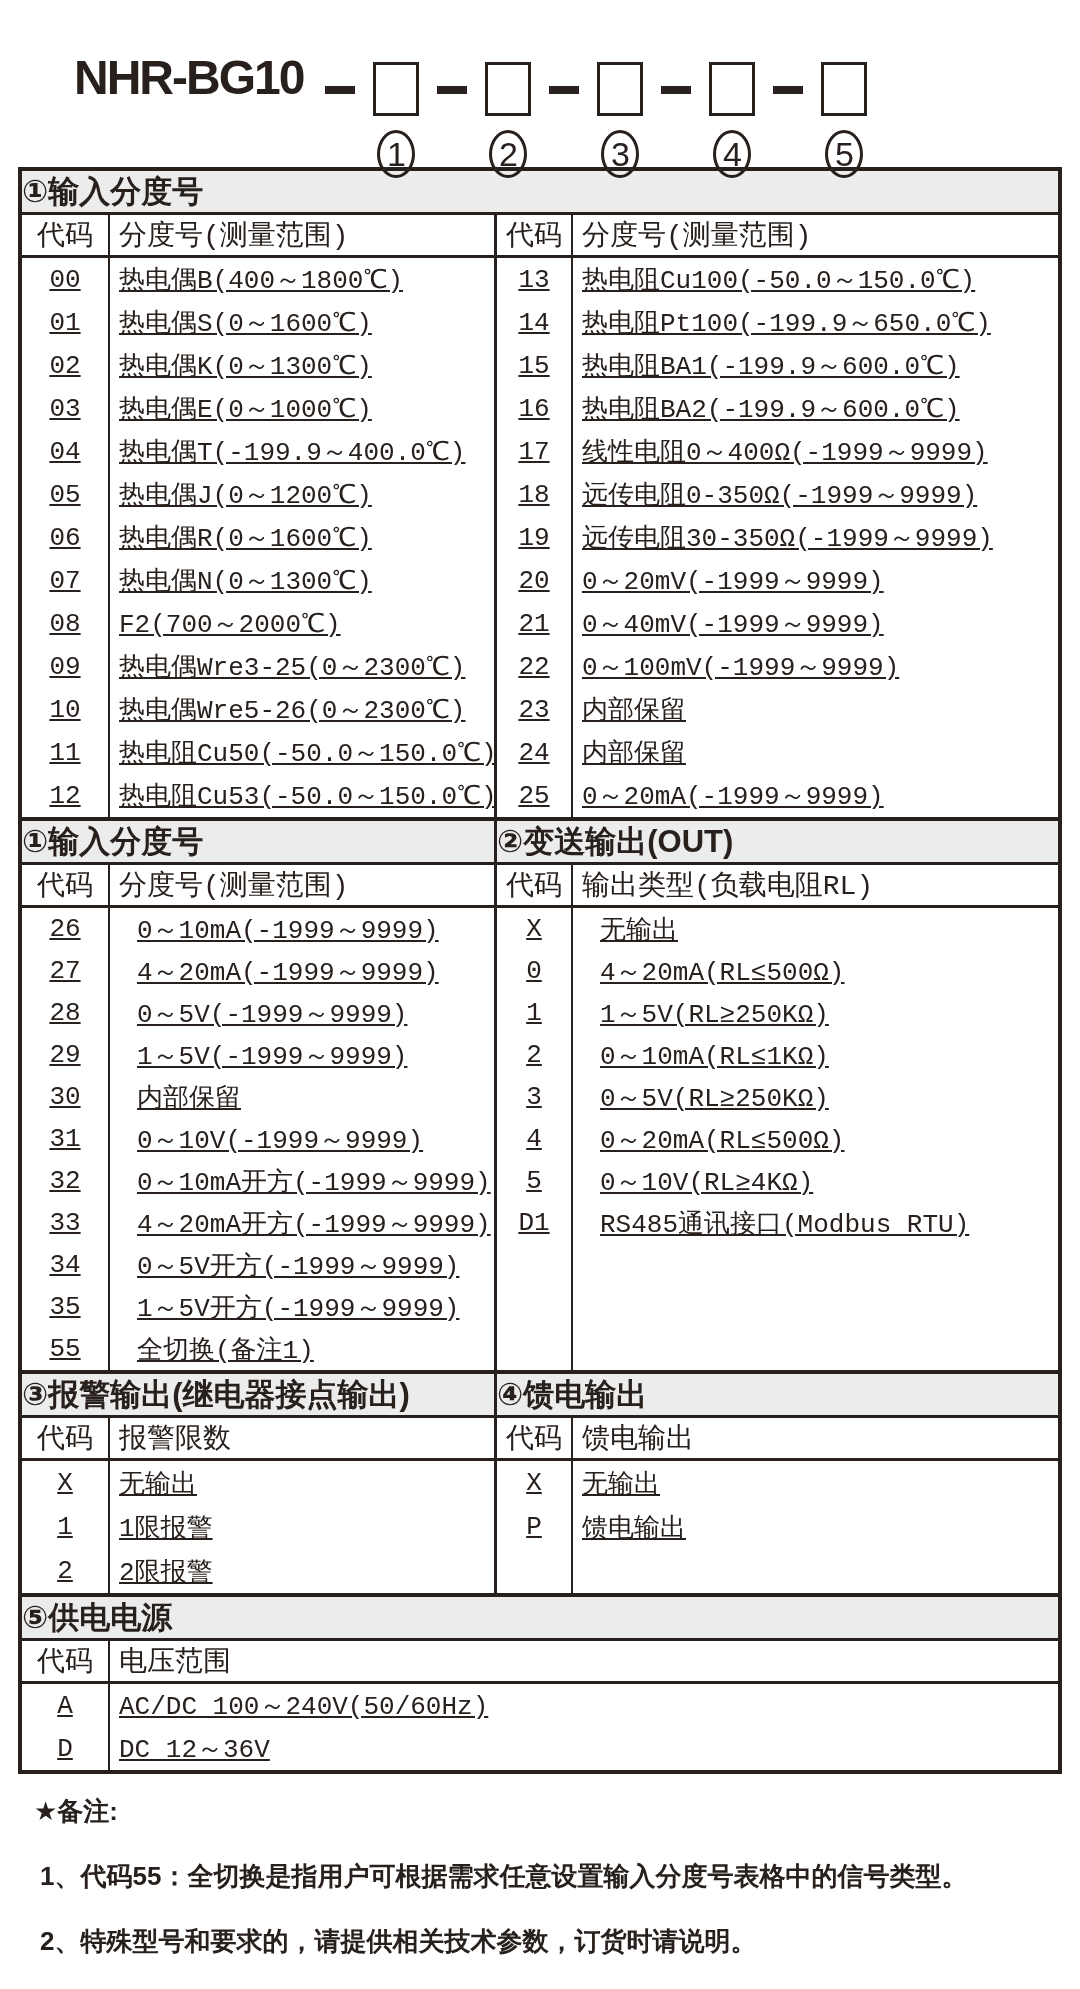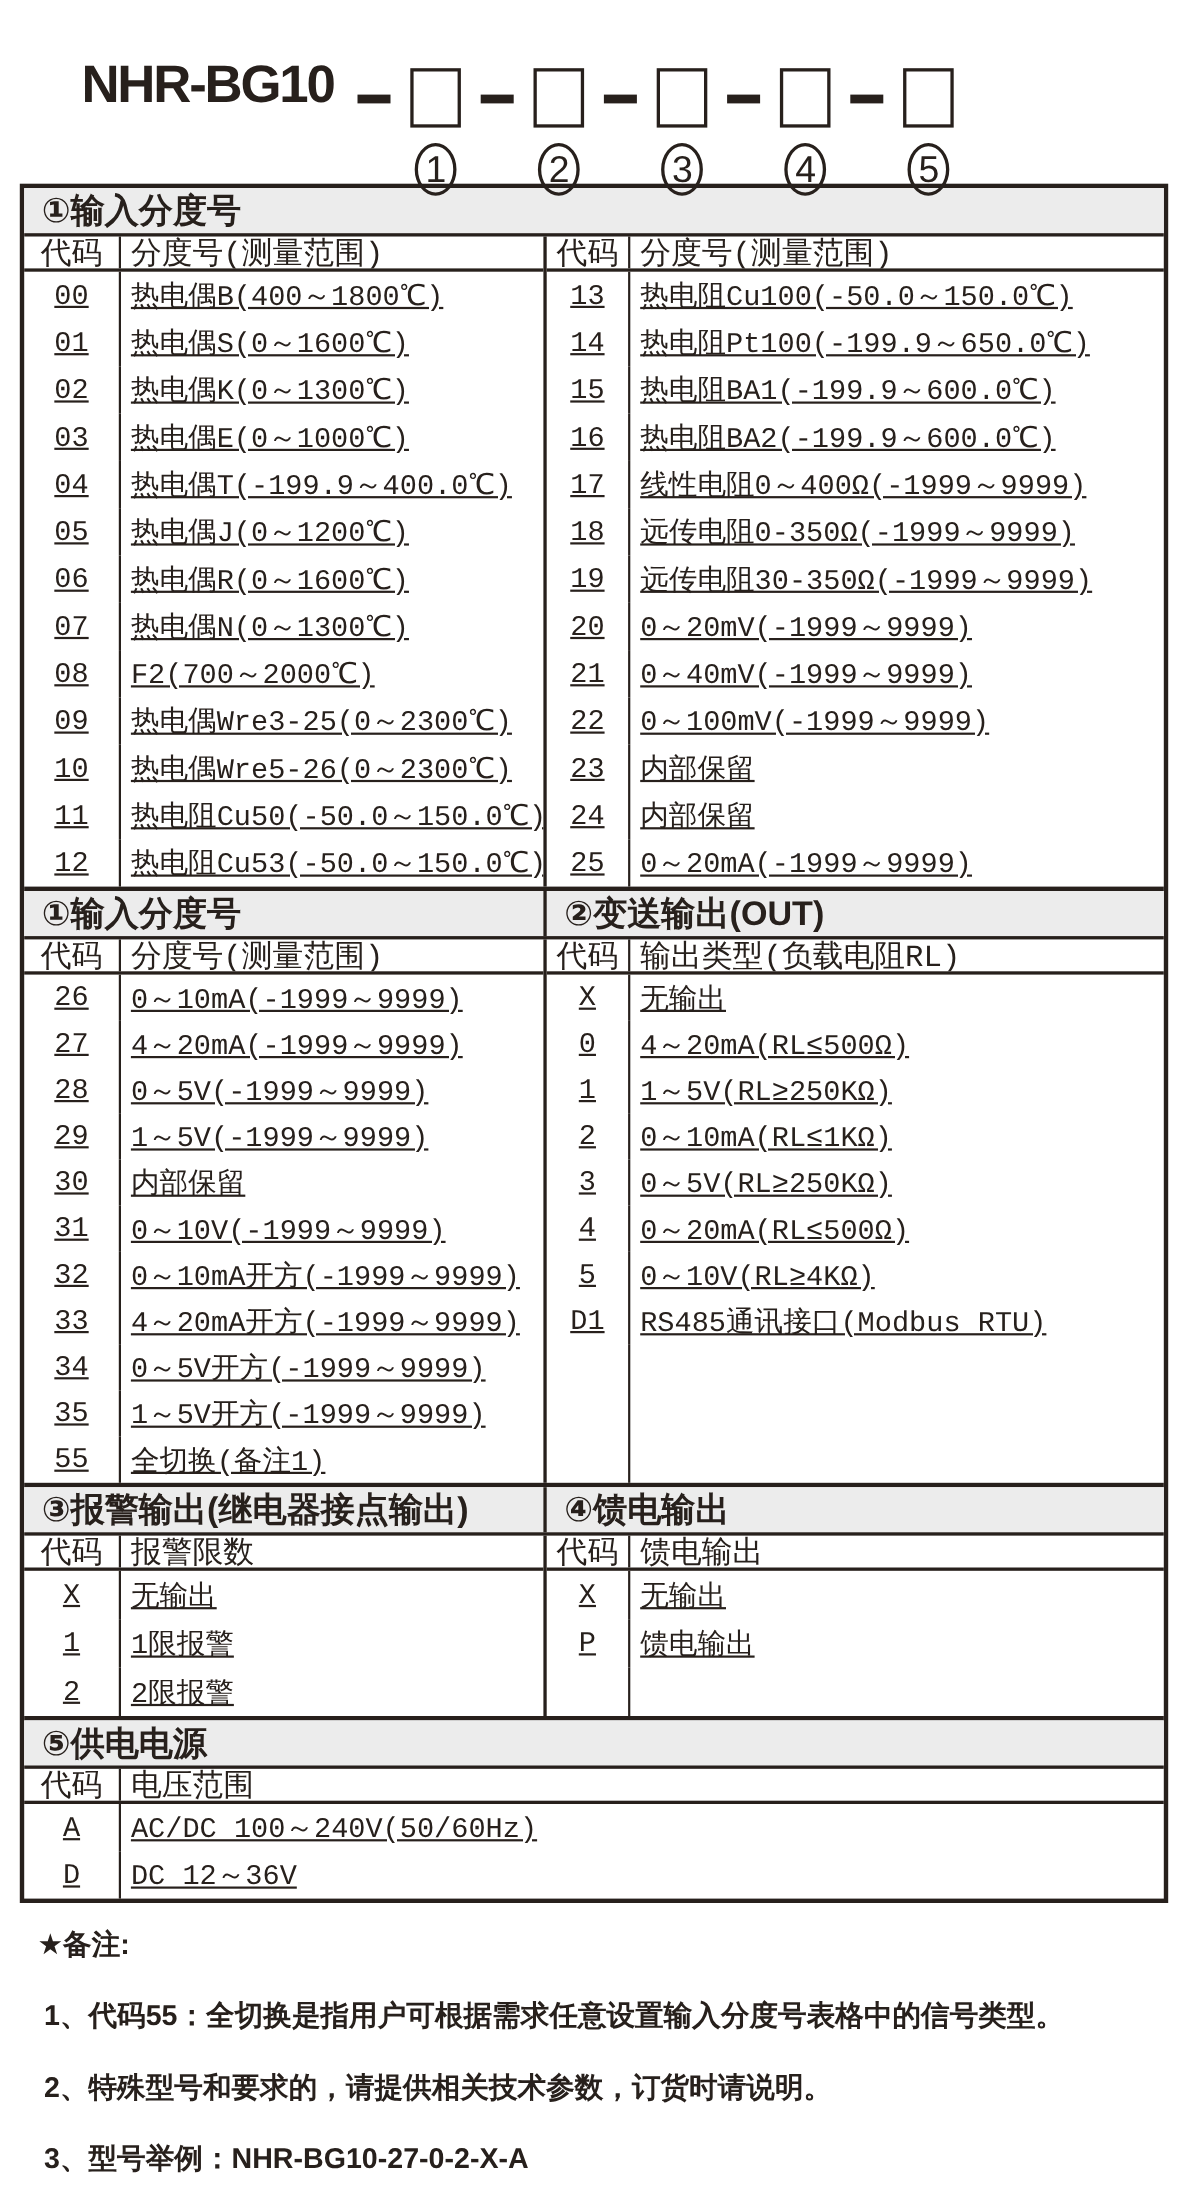--- a/index.html
+++ b/index.html
@@ -47,33 +47,33 @@
   }
   .block + .block { border-top: 4px solid var(--ink, #27201c); }
   .band {
     display: flex; align-items: stretch; height: 44px;
     background: var(--band-bg, #ececec);
     border-bottom: 3px solid var(--ink, #27201c);
   }
   .bcell {
     display: flex; align-items: center;
     font-family: "Liberation Sans", "DejaVu Sans", sans-serif;
-    font-weight: 700; font-size: 31px; padding-left: 16px;
+    font-weight: 700; font-size: 31px; 
     white-space: nowrap;
   }
   .bcell.l { width: 475px; border-right: 3px solid var(--ink, #27201c); flex: none; }
   .bcell.r, .bcell.full { flex: 1; }
   .body { display: flex; align-items: stretch; }
   .half { display: flex; flex-direction: column; }
   .lhalf { width: 475px; border-right: 3px solid var(--ink, #27201c); flex: none; }
   .rhalf { flex: 1; }
   .fullw { flex: 1; }
-  .hrow { display: flex; height: 32px; border-bottom: 3px solid var(--ink, #27201c); flex: none; }
+  .hrow { display: flex; height: 43px; border-bottom: 3px solid var(--ink, #27201c); flex: none; }
   .row { display: flex; height: 43px; flex: none; text-decoration: underline; }
-  .b2 .row { height: 42px; }
+  .b2 .row { height: 42px; gap: 18px; }
   .b3 .row { height: 44px; }
   .b3 .body { min-height: 147px; }
   .row.filler { flex: 1; height: auto; min-height: 0; }
   .rows { display: flex; flex-direction: column; flex: none; }
   .cell {
     display: flex; align-items: center;
     font-family: "Liberation Mono", "DejaVu Sans Mono", monospace;
     font-size: 26px; white-space: nowrap; color: var(--ink, #27201c);
   }
   .cell.code {

